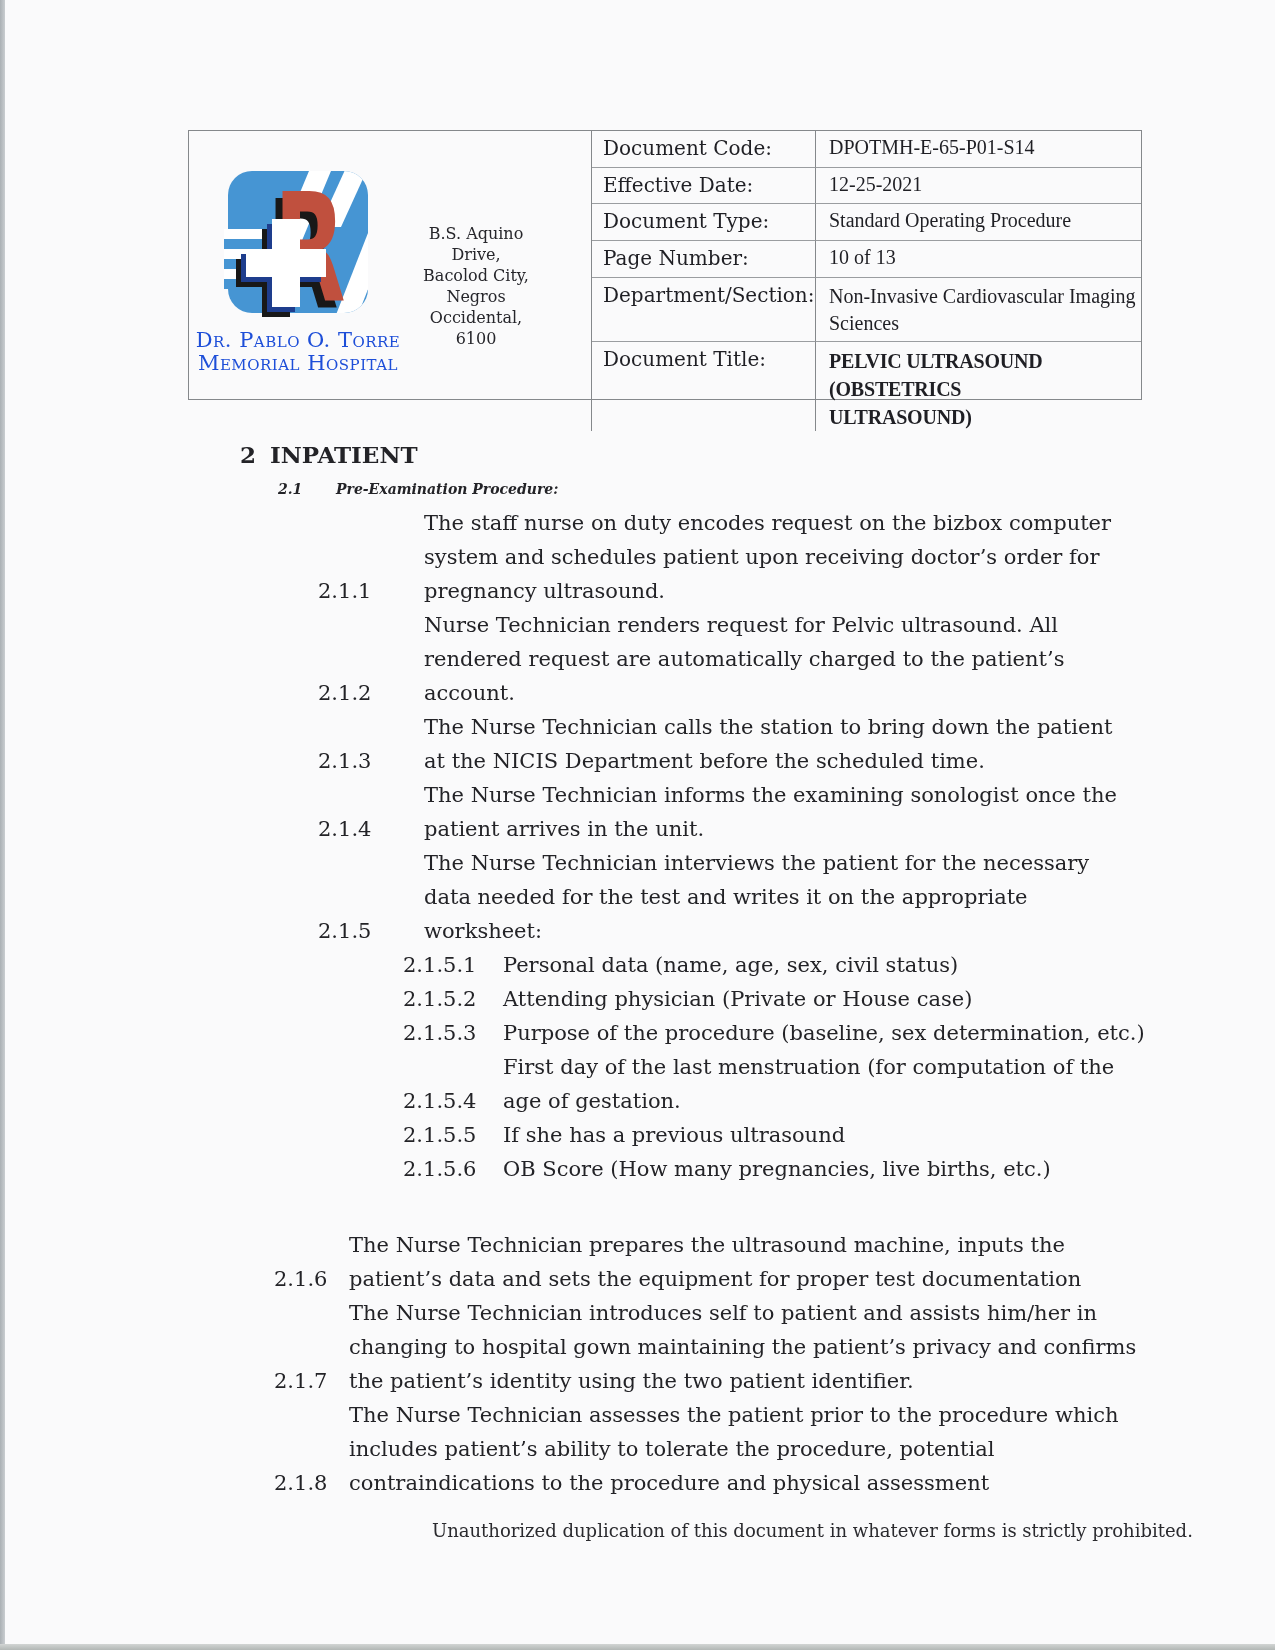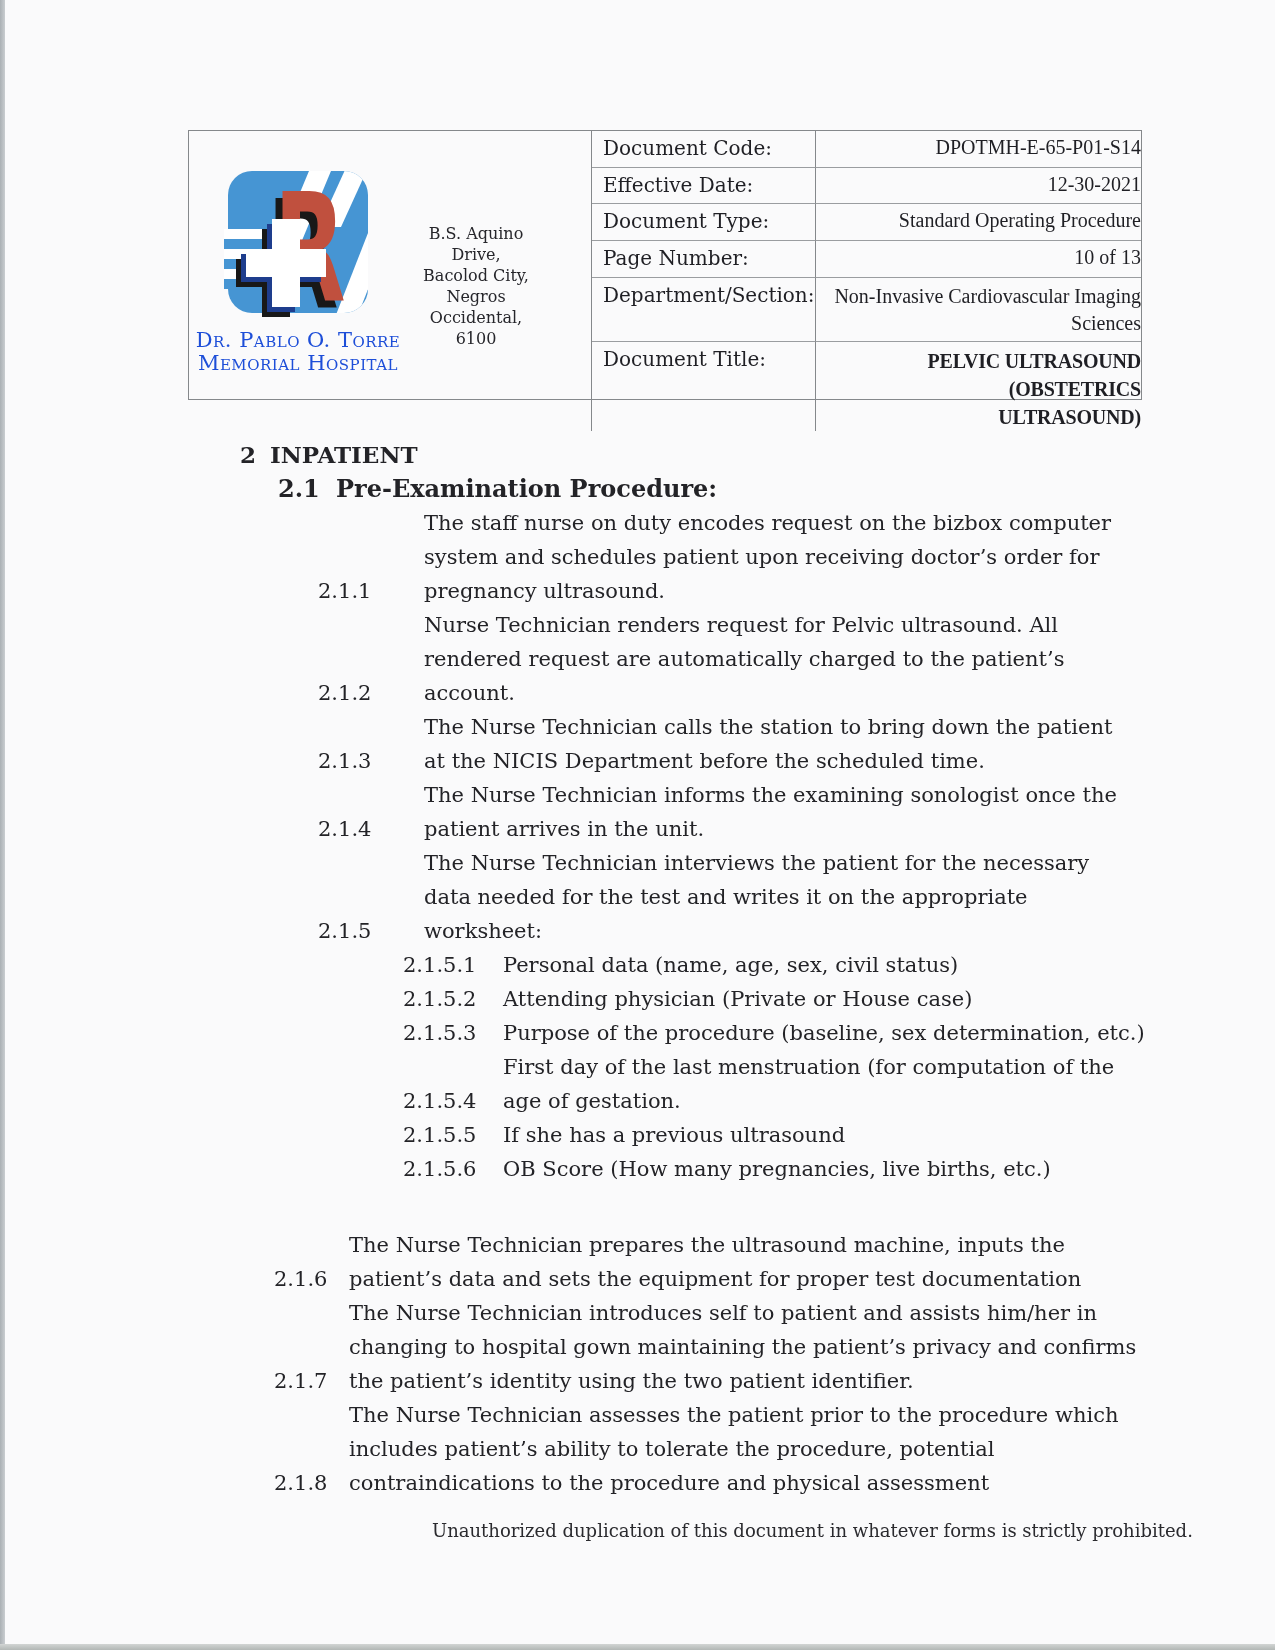--- a/index.html
+++ b/index.html
@@ -24,39 +24,39 @@
     grid-template-columns:403px 224px 325px;
     grid-template-rows:37px 36px 37px 37px 64px auto;
     background:transparent;
     font-size:20px;
   }
   .cell{box-sizing:border-box;}
   .cell-logo{grid-column:1;grid-row:1/7;border-right:1px solid #85888b;position:relative;}
   .lbl{grid-column:2;border-right:1px solid #85888b;border-bottom:1px solid #9a9da0;
        padding:5px 0 0 11px;color:#1f1f24;}
   .val{grid-column:3;border-bottom:1px solid #9a9da0;padding:5px 0 0 13px;color:#1f1f24;
-       font-family:"Liberation Serif","DejaVu Serif",serif;font-size:20px;text-align:right;}
+       font-family:"Liberation Serif","DejaVu Serif",serif;font-size:20px;}
   .last{border-bottom:none;}
   .val-multi div{line-height:27px;}
   .val-title{font-weight:bold;letter-spacing:-0.2px;}
   .val-title div{line-height:28px;}
 
   .logo-col{position:absolute;left:0;top:36px;width:218px;text-align:center;}
   .logo-col svg{display:block;margin:0 auto;}
   .hospital-name{margin-top:12px;font-variant:small-caps;font-size:21px;line-height:23px;
     color:#1d4ed8;letter-spacing:0.5px;white-space:nowrap;}
   .address{position:absolute;left:221px;top:92px;width:132px;text-align:center;
     font-size:16px;line-height:21px;color:#26262b;}
 
   
   .content{position:absolute;left:0;top:438px;width:1275px;}
   .h-row{display:flex;font-weight:bold;line-height:34px;}
   .h1{margin-left:240px;font-size:23px;}
   .h1 .num{flex:0 0 30px;}
-  .h2{margin-left:278px;font-size:24px;}
+  .h2{margin-left:278px;font-size:14px;font-style:italic;}
   .h2 .num{flex:0 0 58px;}
   .item{display:flex;font-size:21px;line-height:34px;align-items:flex-end;}
   .l3{margin-left:318px;width:818px;}
   .l3 .num{flex:0 0 106px;}
   .l4{margin-left:403px;width:752px;}
   .l4 .num{flex:0 0 100px;}
   .l5{margin-left:274px;width:865px;}
   .l5 .num{flex:0 0 75px;margin-top:36px;}
   .txt{flex:1;}
   .group-b{margin-top:40px;}
@@ -114,21 +114,21 @@
       <div>Bacolod City,</div>
       <div>Negros Occidental,</div>
       <div>6100</div>
     </div>
   </div>
 
   <div class="cell lbl" style="grid-row:1">Document Code:</div>
   <div class="cell val" style="grid-row:1">DPOTMH-E-65-P01-S14</div>
 
   <div class="cell lbl" style="grid-row:2">Effective Date:</div>
-  <div class="cell val" style="grid-row:2">12-30-2021</div>
+  <div class="cell val" style="grid-row:2">12-25-2021</div>
 
   <div class="cell lbl" style="grid-row:3">Document Type:</div>
   <div class="cell val" style="grid-row:3">Standard Operating Procedure</div>
 
   <div class="cell lbl" style="grid-row:4">Page Number:</div>
   <div class="cell val" style="grid-row:4">10 of 13</div>
 
   <div class="cell val val-multi" style="grid-row:5">
     <div>Non-Invasive Cardiovascular Imaging</div>
     <div>Sciences</div>

